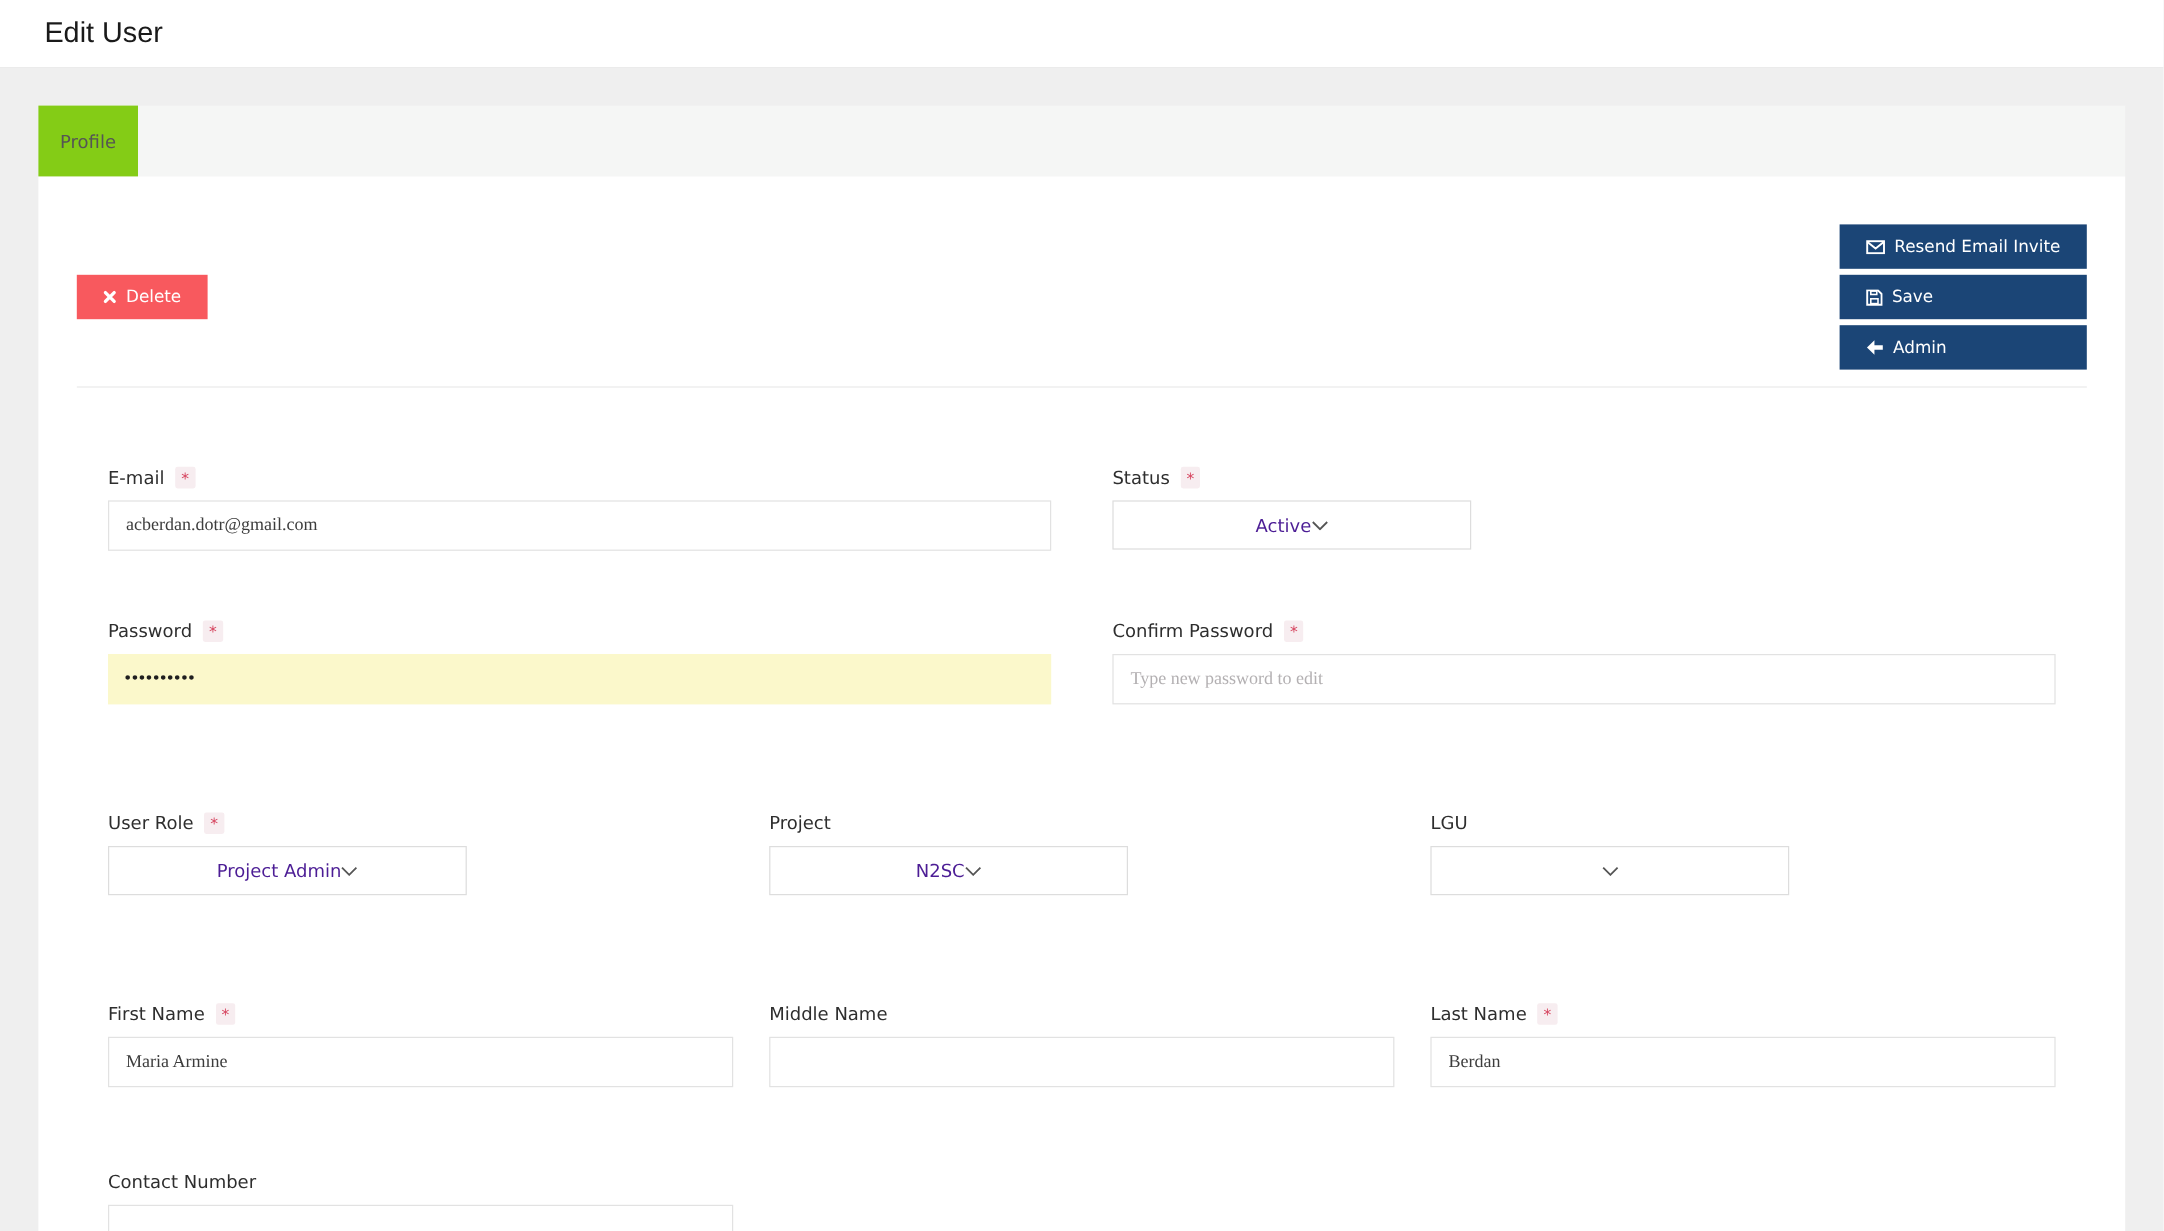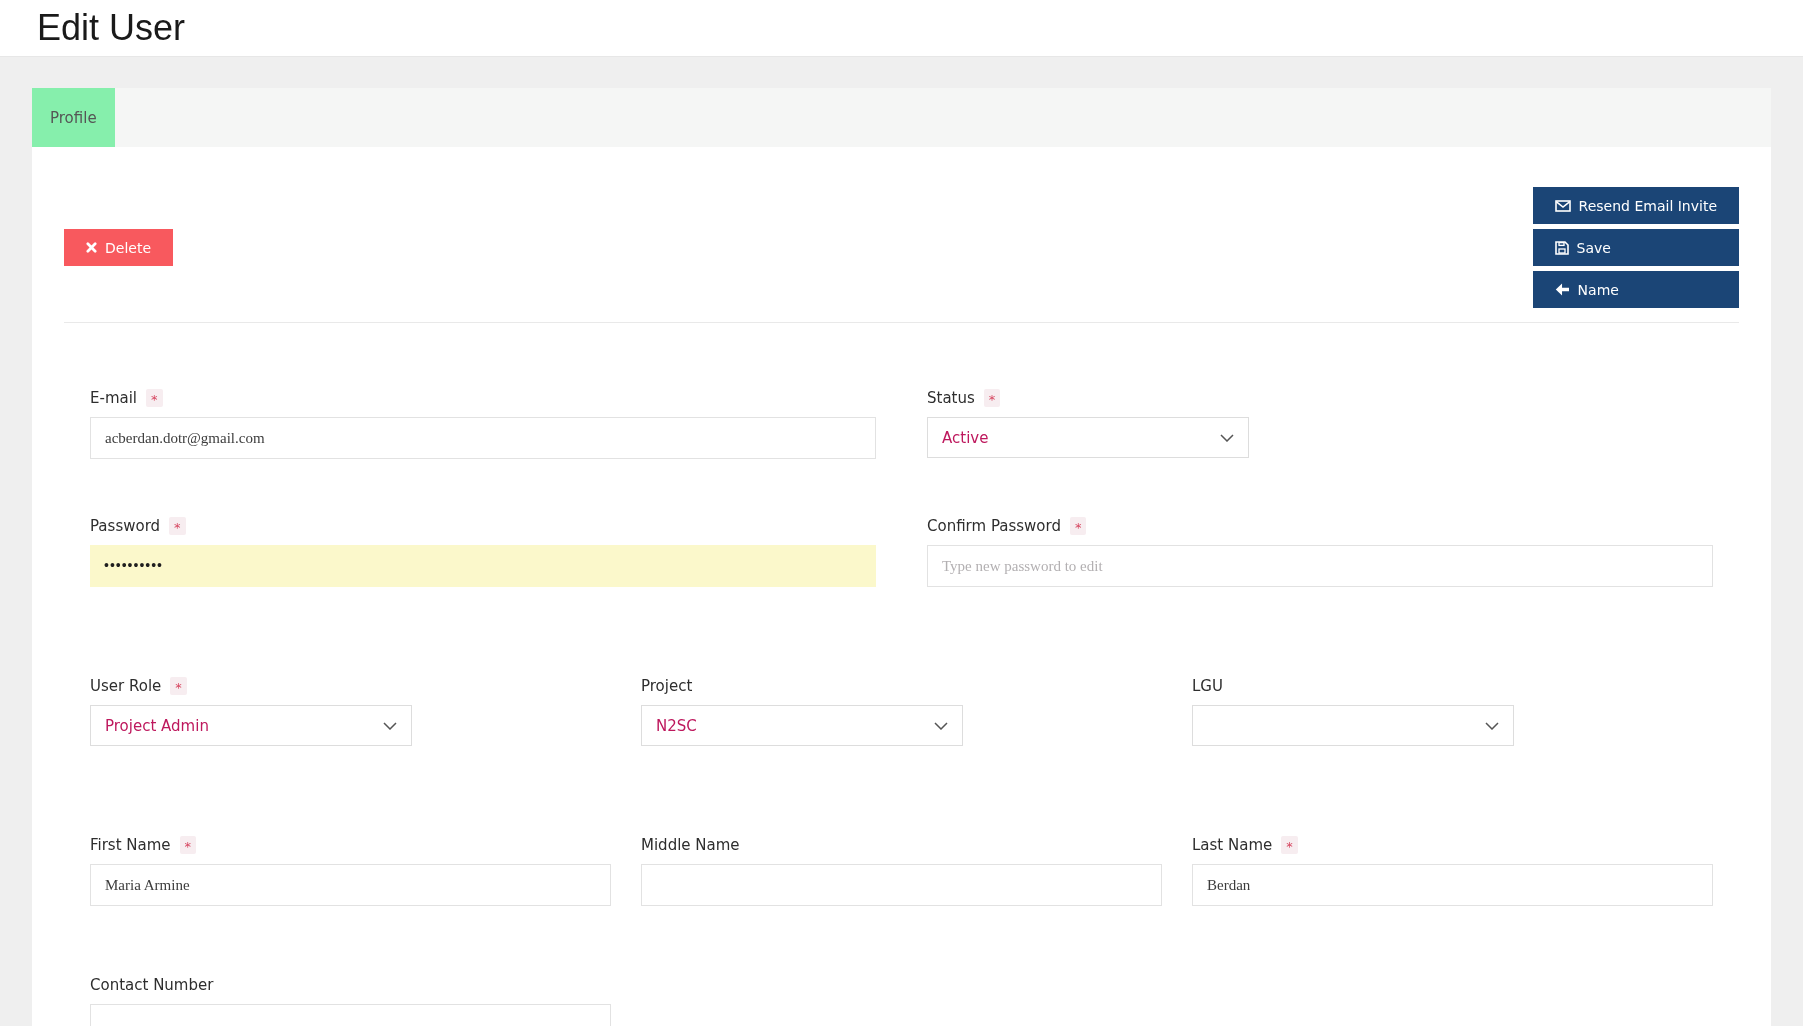--- a/index.html
+++ b/index.html
@@ -21,21 +21,21 @@
   .page-header{
     background:#ffffff;
     height:57px;
     display:flex;
     align-items:center;
     padding:0 37px;
     border-bottom:1px solid #e7e7e7;
   }
   .page-header h1{
     font-family:"Liberation Sans","DejaVu Sans",sans-serif;
-    font-size:36px;
+    font-size:24px;
     font-weight:300;
     color:#1a1a1a;
   }
   
   .card{
     margin:31px 32px 0 32px;
   }
   .tab-strip{
     background:#f5f6f5;
     height:59px;
@@ -45,21 +45,21 @@
     min-width:82px;
     padding:0 18px;
     height:100%;
     display:flex;
     align-items:center;
     justify-content:center;
     font-size:15px;
     color:#555;
     cursor:pointer;
   }
-  .tab.active{background:#86efac;}
+  .tab.active{background:#84cc16;}
   .card-body{
     background:#ffffff;
     padding:40px 32px 92px 32px;
   }
   
   .toolbar{
     display:flex;
     justify-content:space-between;
     align-items:center;
   }
@@ -124,31 +124,31 @@
   .text-input::placeholder{color:#b3b0b2;}
   .password-input{
     background:var(--password-bg,#fbf8cb);
     border:none;
     font-weight:bold;
     font-size:14px;
     letter-spacing:1px;
     color:#1f1f1f;
   }
   .select{
-    width:322px;
+    width:299px;
     max-width:100%;
     height:41px;
     border:1px solid #dddddd;
     background:#ffffff;
     display:flex;
     align-items:center;
-    justify-content:space-between;
+    justify-content:center;
     padding:0 14px;
     font-size:15px;
-    color:#be185d;
+    color:#4c1d95;
     cursor:pointer;
   }
   .chevron{display:inline-flex;align-items:center;color:#555;}
 </style>
 </head>
 <body>
 
 <header class="page-header">
   <h1>Edit User</h1>
 </header>
@@ -191,21 +191,21 @@
           </span>
           <span>Save</span>
         </button>
 
         <button class="btn btn-primary">
           <span class="icon">
             <svg width="15" height="13" viewBox="0 0 16 14">
                 <path d="M7.5 0.5 L0.8 7 L7.5 13.5 L7.5 9 L15 9 L15 5 L7.5 5 Z" fill="#fff"></path>
               </svg>
           </span>
-          <span>Name</span>
+          <span>Admin</span>
         </button>
       </div>
     </div>
 
     <hr class="divider">
 
     <div class="form-area">
 
       <div class="form-row cols-2 mb-1">
         <div class="field">

